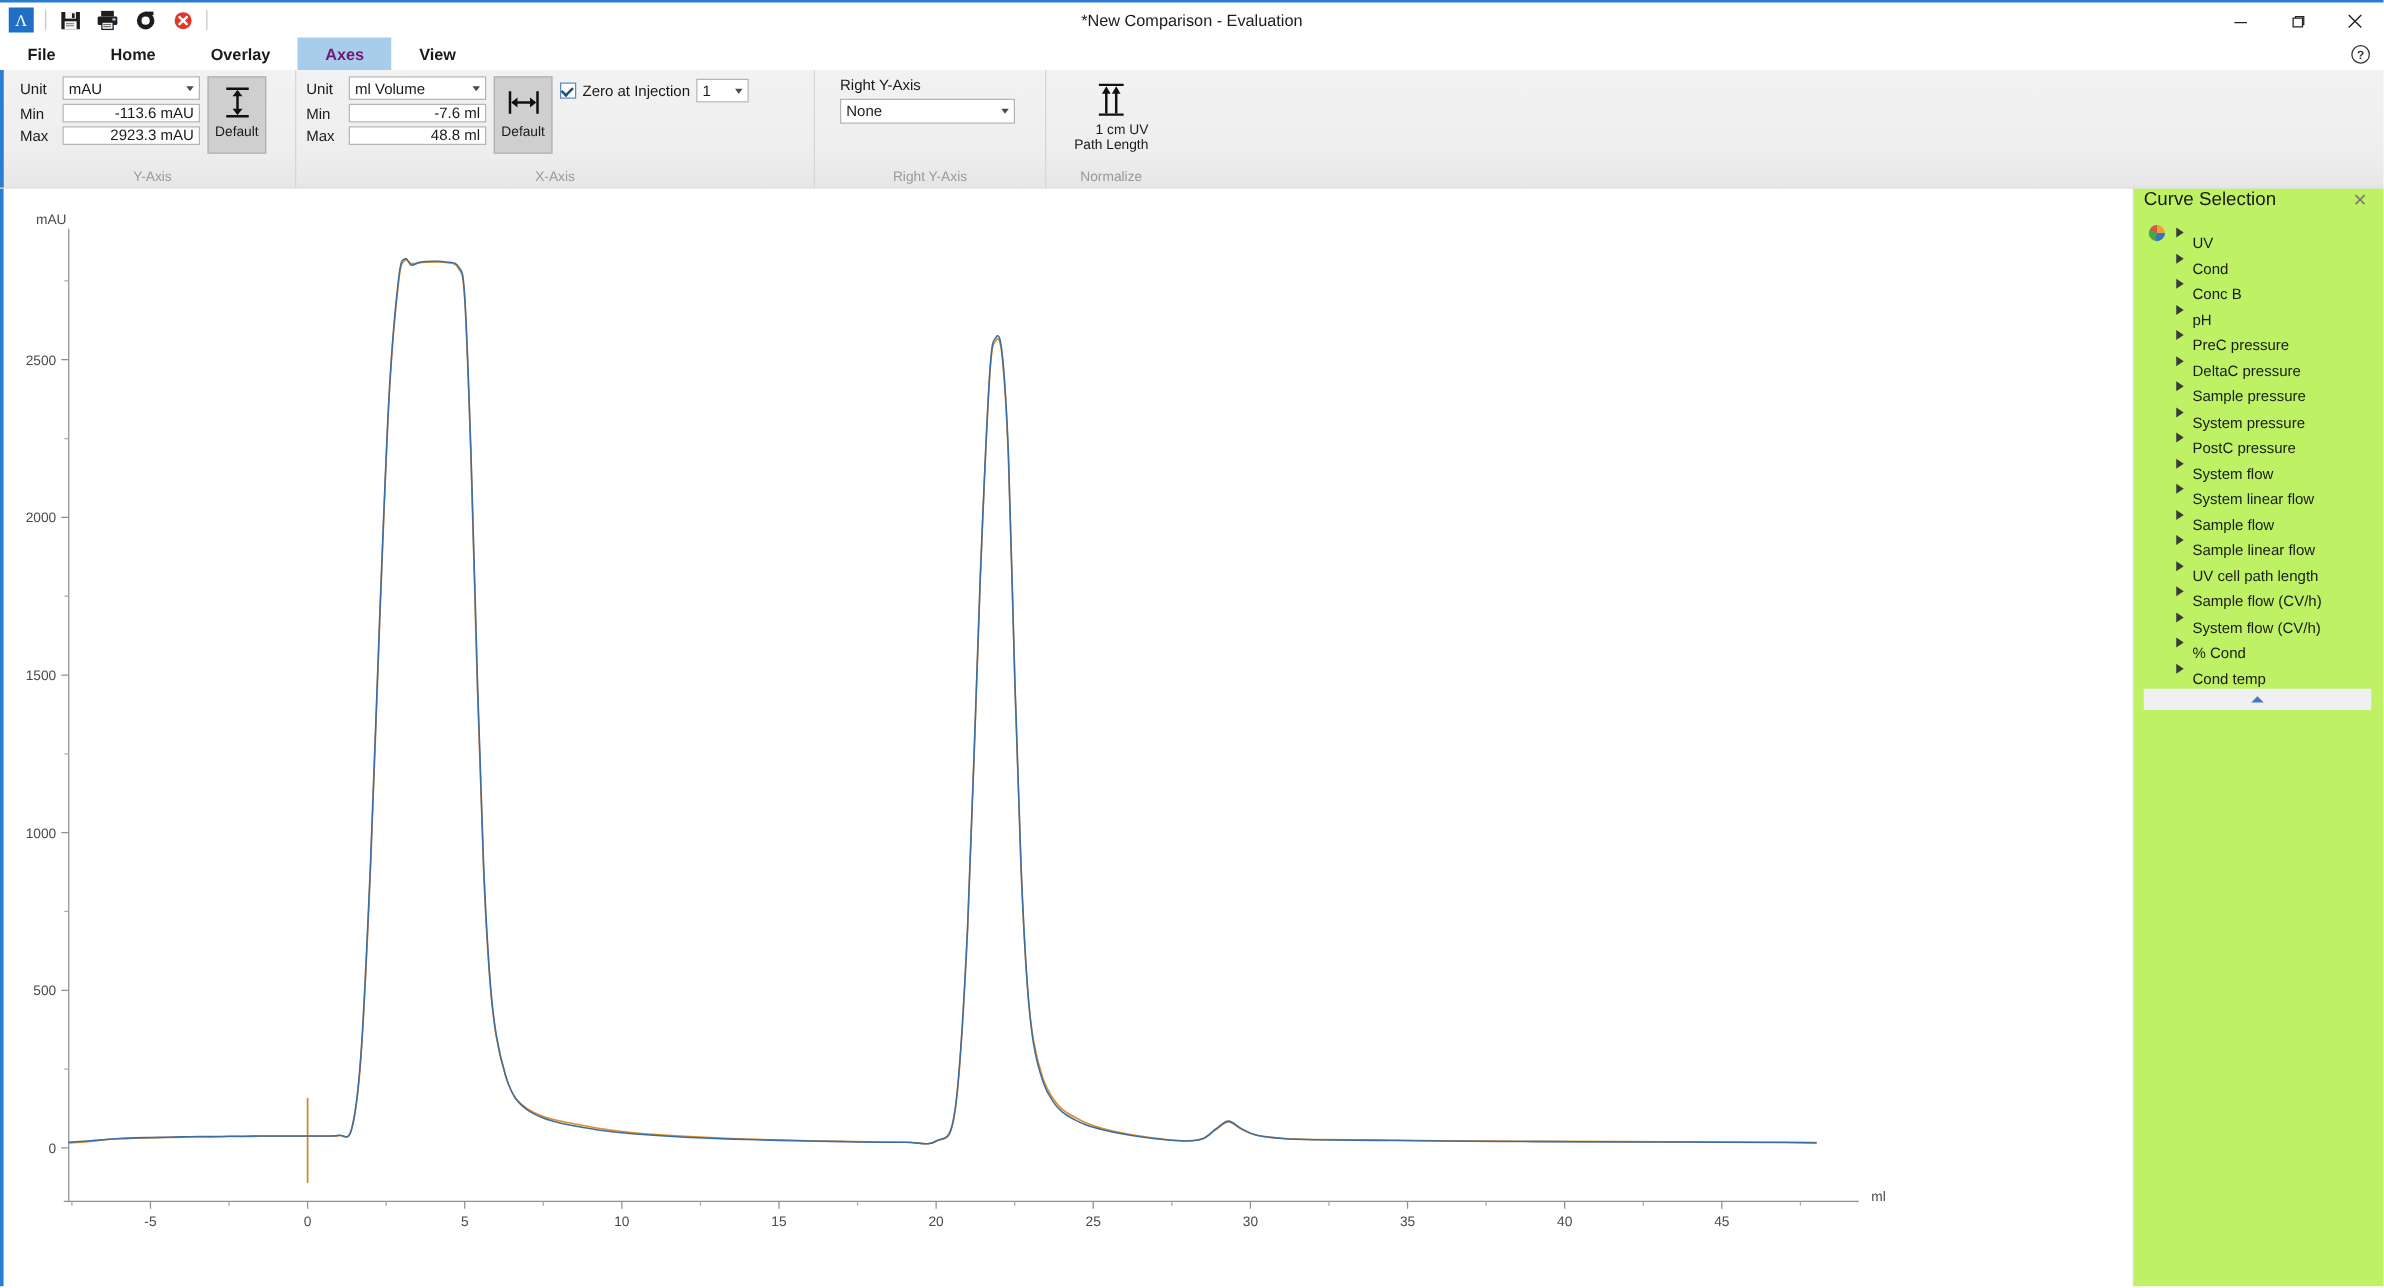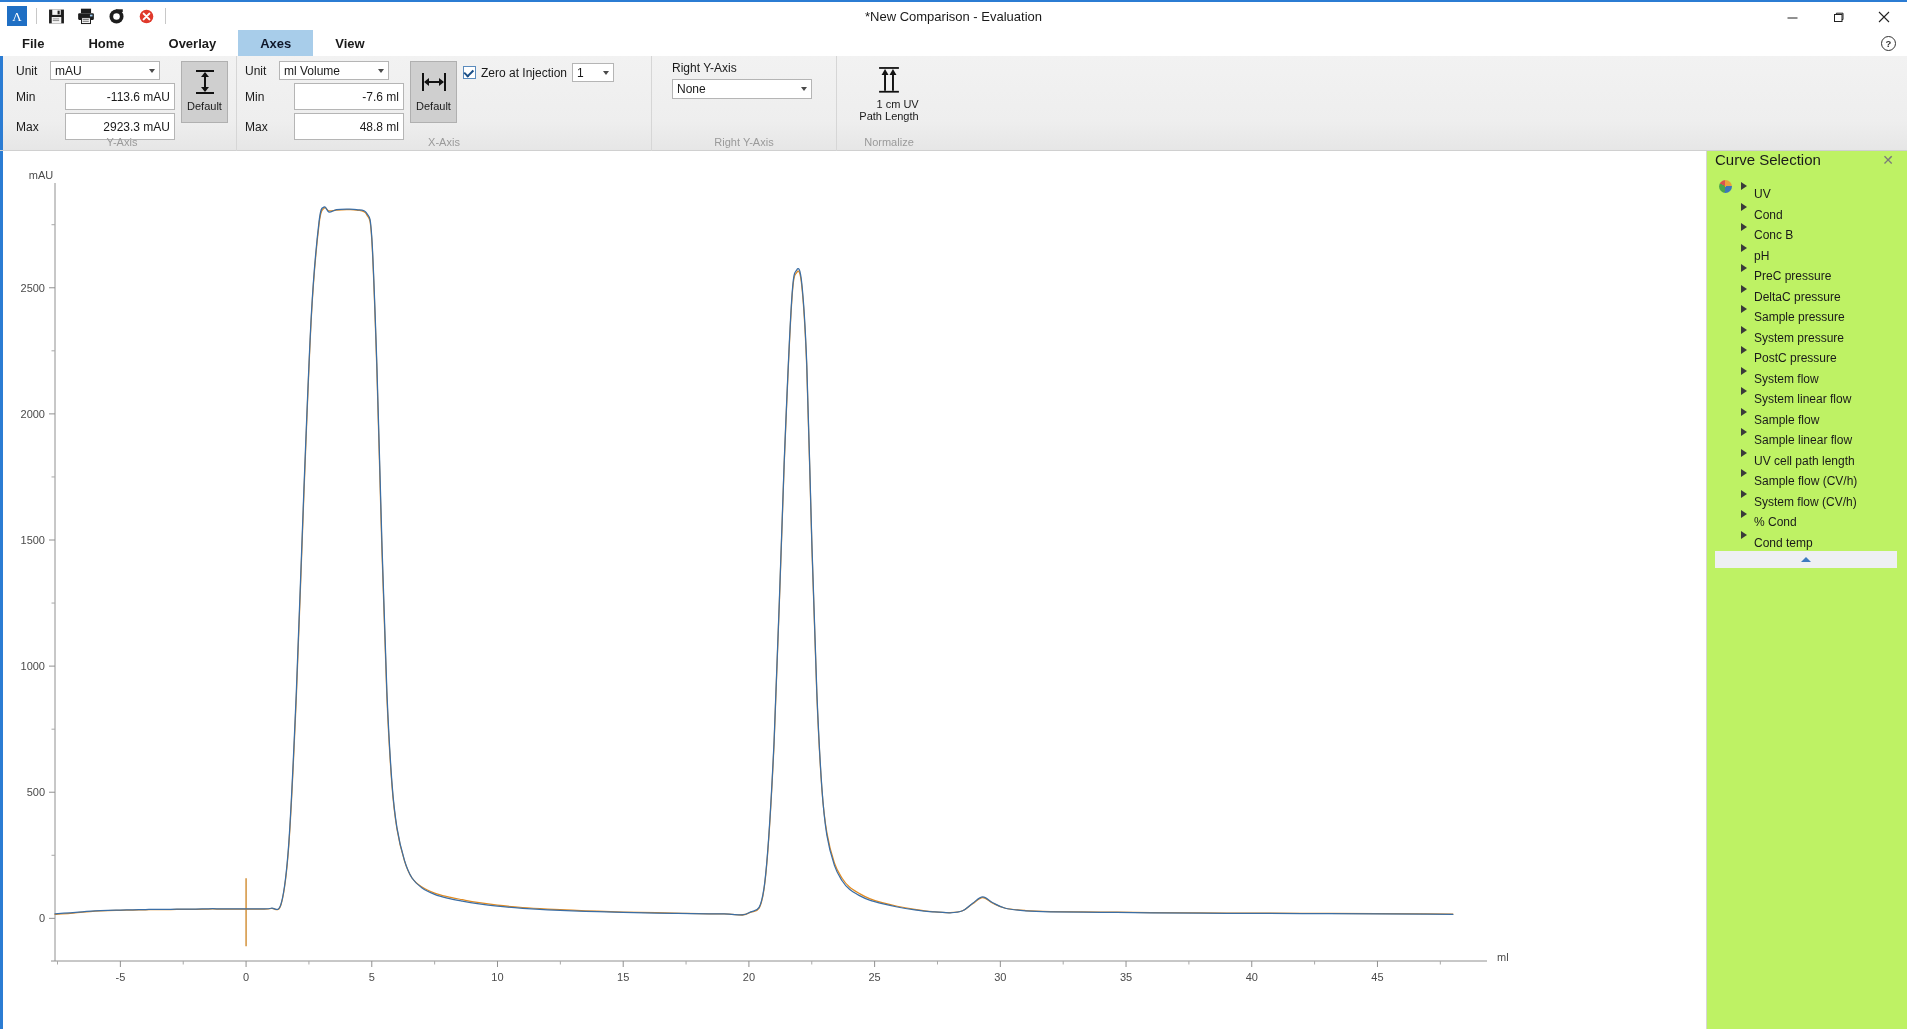--- a/index.html
+++ b/index.html
@@ -79,21 +79,21 @@
   }
   .rtab {
     padding: 0 22px;
     display: flex; align-items: center;
     font-size: 13px;
     color: #1a1a1a;
     cursor: pointer;
   }
   .rtab.active {
     background: #a8cdea;
-    color: #0f172a;
+    color: #701a75;
   }
   .help-icon {
     position: absolute; right: 8px; top: 2px;
     width: 22px; height: 22px;
     display: flex; align-items: center; justify-content: center;
     font-size: 15px; color: #333;
     cursor: pointer;
   }
 
   
@@ -128,30 +128,29 @@
   }
   .rgroup-content { display: flex; align-items: flex-start; gap: 6px; }
 
   .field-col { display: flex; flex-direction: column; gap: 3px; }
   .field-row { display: flex; align-items: center; gap: 6px; }
   .field-label {
     font-size: 12px; color: #1a1a1a;
     width: 28px;
   }
   .txtinput {
-    height: 27px;
+    height: 15px;
     border: 1px solid #b5b5b5;
     background: #ffffff;
     font-size: 12px;
     color: #1a1a1a;
     padding: 0 4px;
-    display: flex; align-items: center;
+    display: flex; align-items: flex-end;
     justify-content: flex-end;
     cursor: text;
-    margin-left: 15px;
   }
   .combo {
     height: 19px;
     border: 1px solid #b5b5b5;
     background: #ffffff;
     font-size: 12px;
     color: #1a1a1a;
     padding: 0 16px 0 4px;
     display: flex; align-items: center;
     position: relative;

